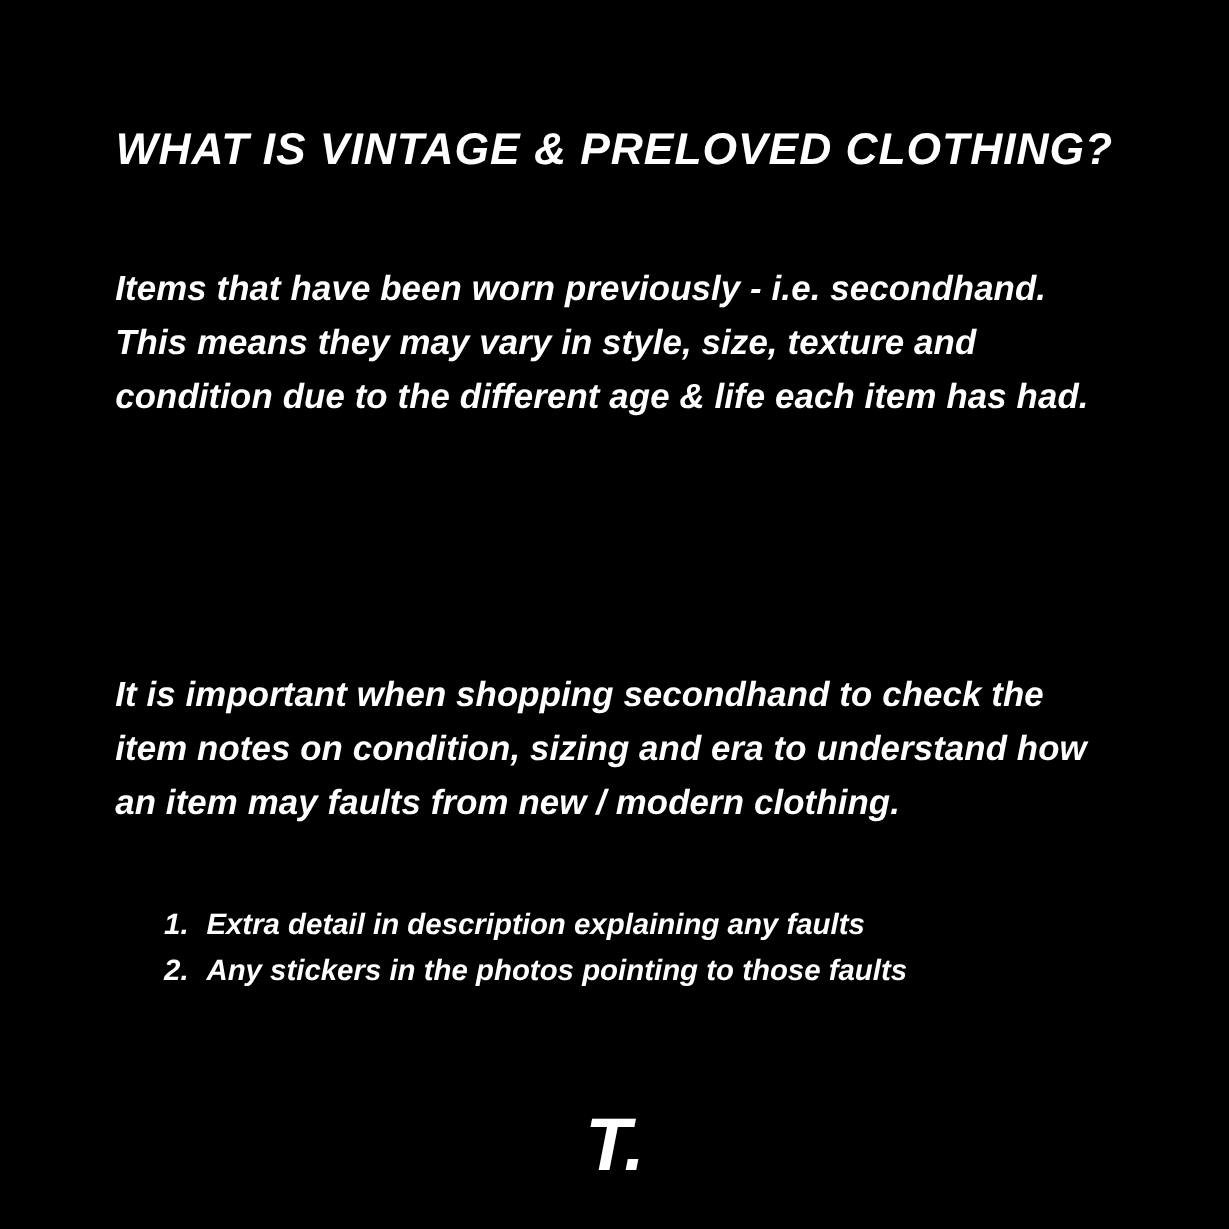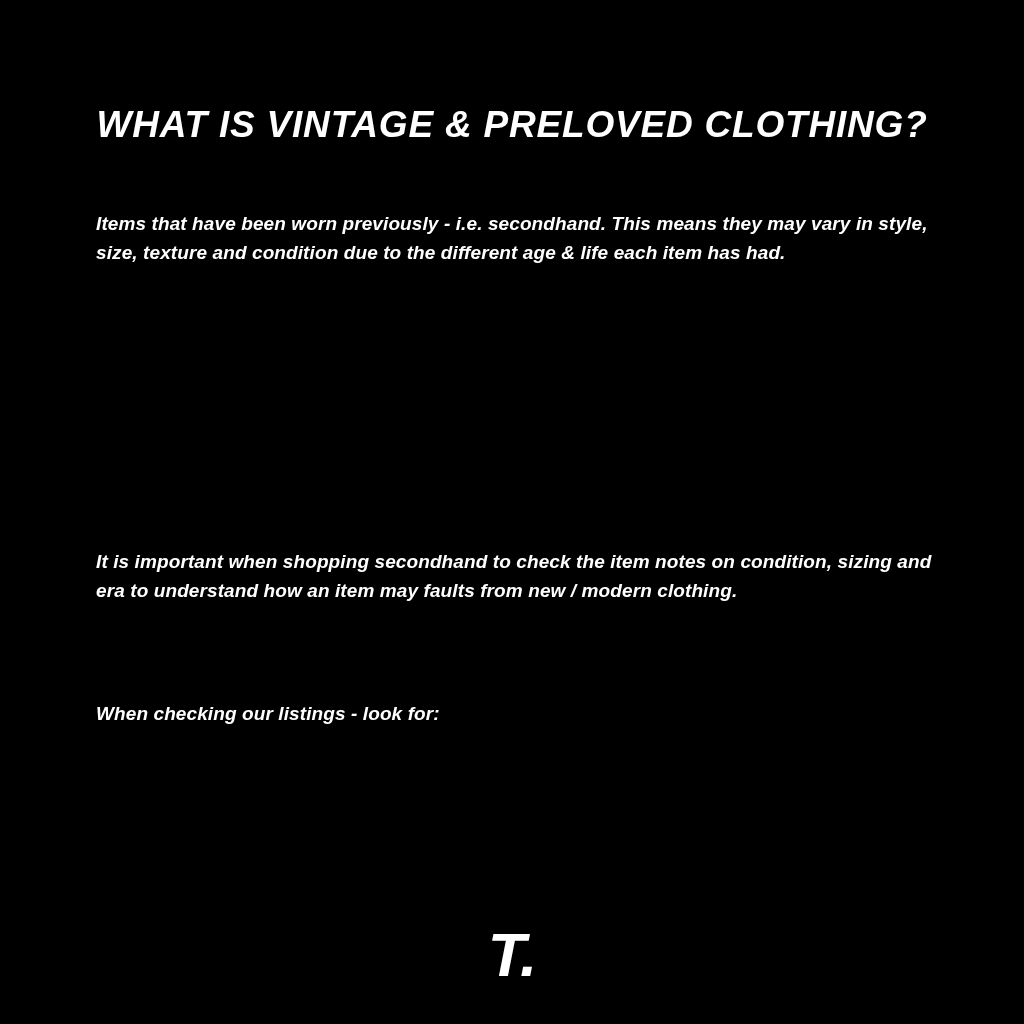--- a/index.html
+++ b/index.html
@@ -42,21 +42,21 @@
     font-size: 37px;
     position: absolute;
     top: 378px;
     left: 120px;
     right: 120px;
   }
 
   .body-text {
     font-weight: 700;
     font-style: italic;
-    font-size: 19px;
+    font-size: 29px;
     line-height: 1.55;
     letter-spacing: 0.1px;
   }
 
   .para-1 {
     position: absolute;
     top: 190px;
     left: 96px;
     width: 840px;
   }
@@ -110,18 +110,21 @@
 
 <div class="page">
 
   <h1 class="heading h-main">WHAT IS VINTAGE &amp; PRELOVED CLOTHING?</h1>
 
   <p class="body-text para-1">Items that have been worn previously - i.e. secondhand. This means they may vary in style, size, texture and condition due to the different age &amp; life each item has had.</p>
 
 
   <p class="body-text para-2">It is important when shopping secondhand to check the item notes on condition, sizing and era to understand how an item may faults from new / modern clothing.</p>
 
-  <p class="body-text para-3">When checking our listings - look for:</p>
 
+  <ol class="list">
+    <li>Extra detail in description explaining any faults</li>
+    <li>Any stickers in the photos pointing to those faults</li>
+  </ol>
 
   <div class="logo">T.</div>
 
 </div>
 
 </body></html>

